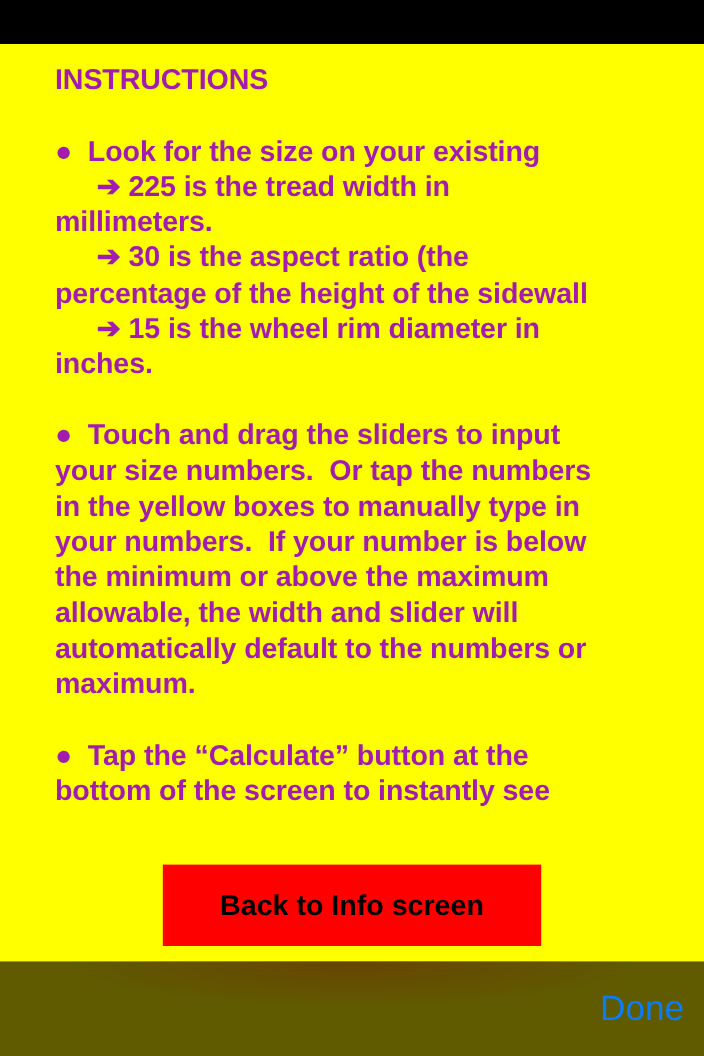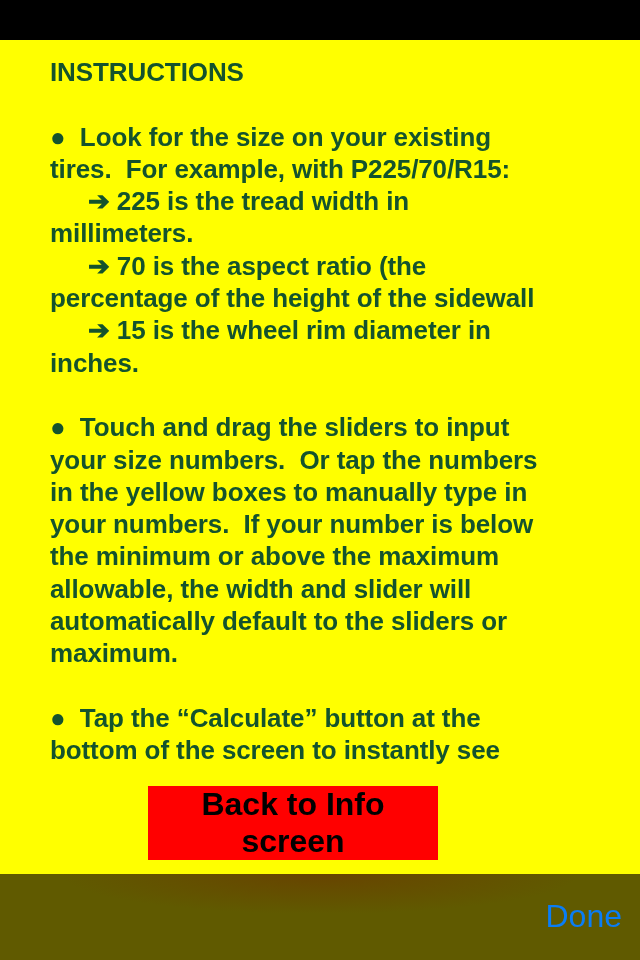--- a/index.html
+++ b/index.html
@@ -1,56 +1,55 @@
 <!DOCTYPE html>
 <html><head>
 <meta charset="utf-8">
 <style>
   html, body { margin:0; padding:0; }
   body { width:640px; height:960px; position:relative; overflow:hidden; background:#ffff00;
          font-family:"Liberation Sans", sans-serif; }
   .status-bar { position:absolute; left:0; top:0; width:640px; height:40px; background:#000; }
   .text-scroll { position:absolute; left:0; top:40px; width:640px; height:746px; overflow:hidden; background:#ffff00; }
   .text-body { position:absolute; left:50px; top:16px; width:560px; }
-  .line { display:block; height:32.3px; line-height:32.3px; font-size:26px; font-weight:bold; color:#14532d; white-space:pre; letter-spacing:-0.1px; }
+  .line { display:block; height:32.3px; line-height:32.3px; font-size:26px; font-weight:bold; color:#a21caf; white-space:pre; letter-spacing:-0.1px; }
   .line.indent { padding-left:38px; }
   .line.blank { }
-  .back-button { position:absolute; left:148px; top:786px; width:290px; height:74px; background:#ff0000;
+  .back-button { position:absolute; left:148px; top:786px; width:344px; height:74px; background:#ff0000;
                  border:none; padding:0; margin:0; display:flex; align-items:center; justify-content:center;
-                 font-family:"Liberation Sans", sans-serif; font-size:32px; font-weight:bold; color:#000; cursor:pointer; }
+                 font-family:"Liberation Sans", sans-serif; font-size:26px; font-weight:bold; color:#000; cursor:pointer; }
   .toolbar { position:absolute; left:0; top:874px; width:640px; height:105px; background:#605a00;
              background-image: radial-gradient(ellipse 260px 40px at 320px 0px, rgba(110,50,0,0.55), rgba(110,50,0,0) 100%); }
   .done-button { position:absolute; right:18px; top:24px; font-size:32px; color:#0a7df5; background:none; border:none;
                  font-family:"Liberation Sans", sans-serif; padding:0; cursor:pointer; }
 </style>
 </head>
 <body>
 
 <div class="status-bar"></div>
 
 <div class="text-scroll">
   <div class="text-body" id="text-body">
       <span class="line">INSTRUCTIONS</span>
       <span class="line blank"></span>
       <span class="line">●  Look for the size on your existing</span>
-      <span class="line">tires.  For example, with P225/70/R15:</span>
       <span class="line indent">➔ 225 is the tread width in</span>
       <span class="line">millimeters.</span>
-      <span class="line indent">➔ 70 is the aspect ratio (the</span>
+      <span class="line indent">➔ 30 is the aspect ratio (the</span>
       <span class="line">percentage of the height of the sidewall</span>
       <span class="line indent">➔ 15 is the wheel rim diameter in</span>
       <span class="line">inches.</span>
       <span class="line blank"></span>
       <span class="line">●  Touch and drag the sliders to input</span>
       <span class="line">your size numbers.  Or tap the numbers</span>
       <span class="line">in the yellow boxes to manually type in</span>
       <span class="line">your numbers.  If your number is below</span>
       <span class="line">the minimum or above the maximum</span>
       <span class="line">allowable, the width and slider will</span>
-      <span class="line">automatically default to the sliders or</span>
+      <span class="line">automatically default to the numbers or</span>
       <span class="line">maximum.</span>
       <span class="line blank"></span>
       <span class="line">●  Tap the “Calculate” button at the</span>
       <span class="line">bottom of the screen to instantly see</span>
     </div>
 </div>
 
 <button class="back-button">
   <span>Back to Info screen</span>
 </button>

